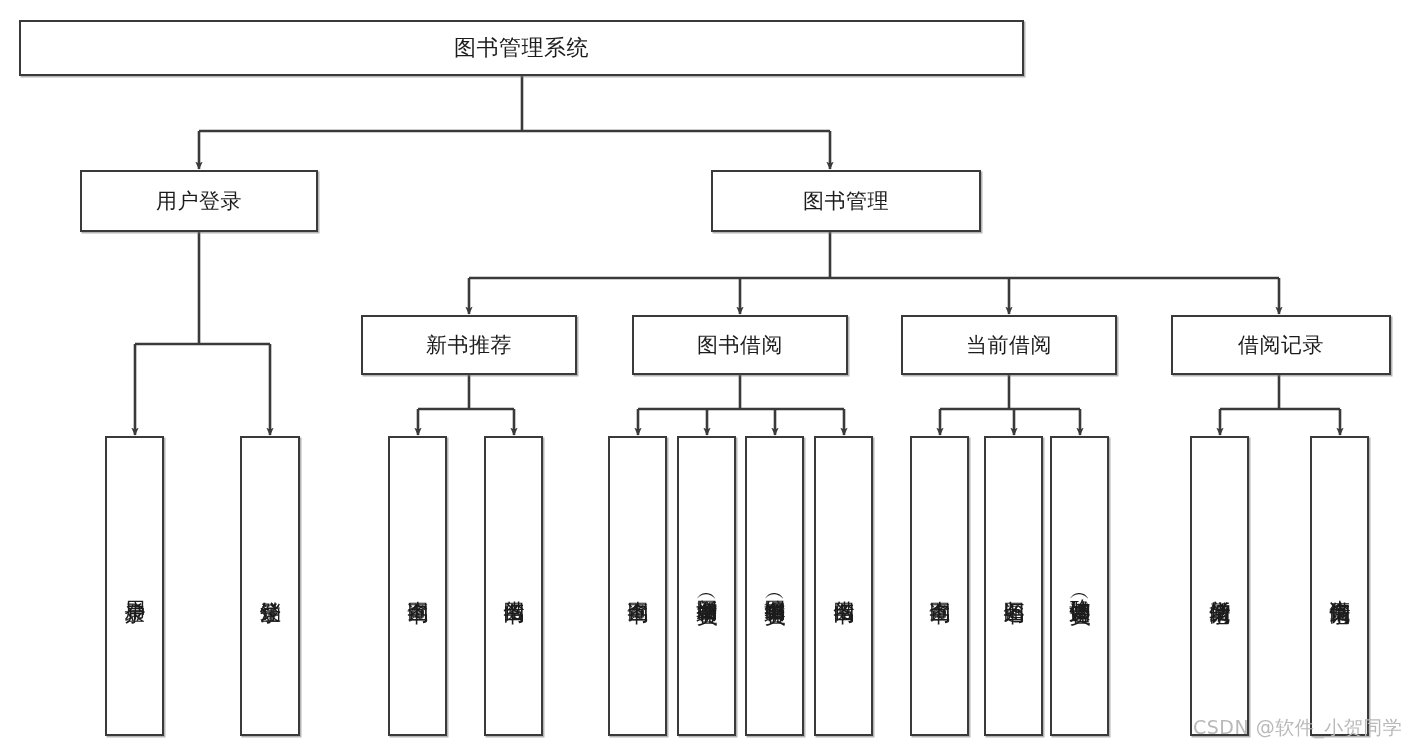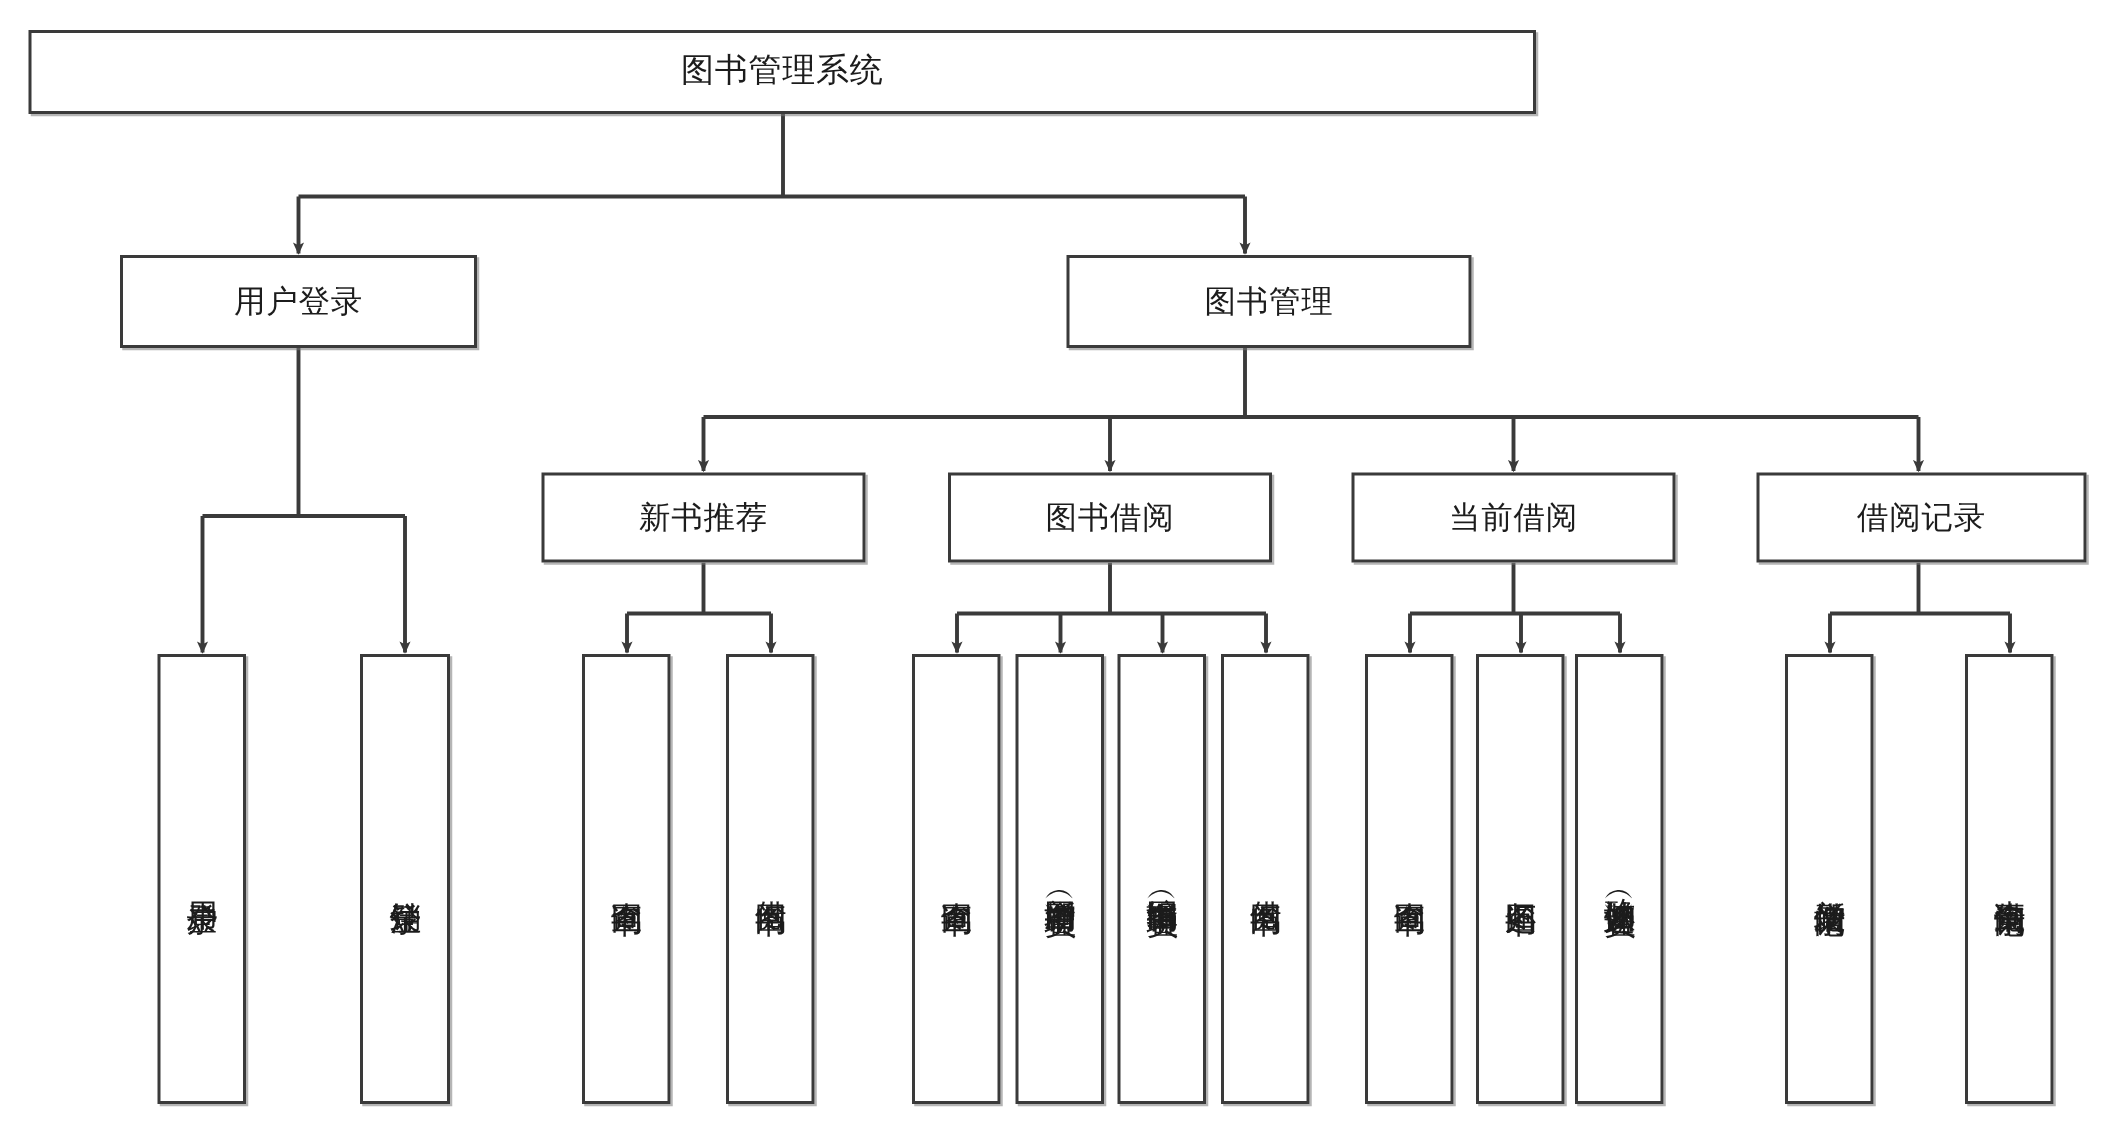--- a/index.html
+++ b/index.html
@@ -165,14 +165,15 @@
         <span class="label">确认归还（管理员）</span>
       </div>
       <div class="node leaf" style="left: 1190px; top: 436px; width: 59px; height: 300px;">
         <span class="label">新增借阅记录</span>
       </div>
       <div class="node leaf" style="left: 1310px; top: 436px; width: 59px; height: 300px;">
         <span class="label">查询借阅记录</span>
       </div>
     </div>
 
+  <div class="watermark" style="left: 1193px; top: 715px;">CSDN @软件_小贺同学</div>
 
 </div>
 
 </body></html>

